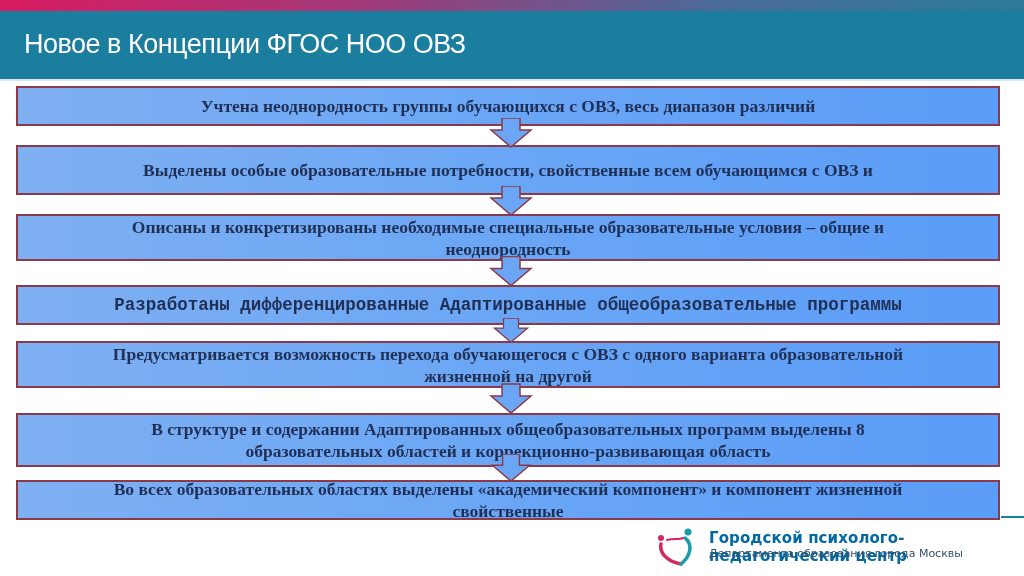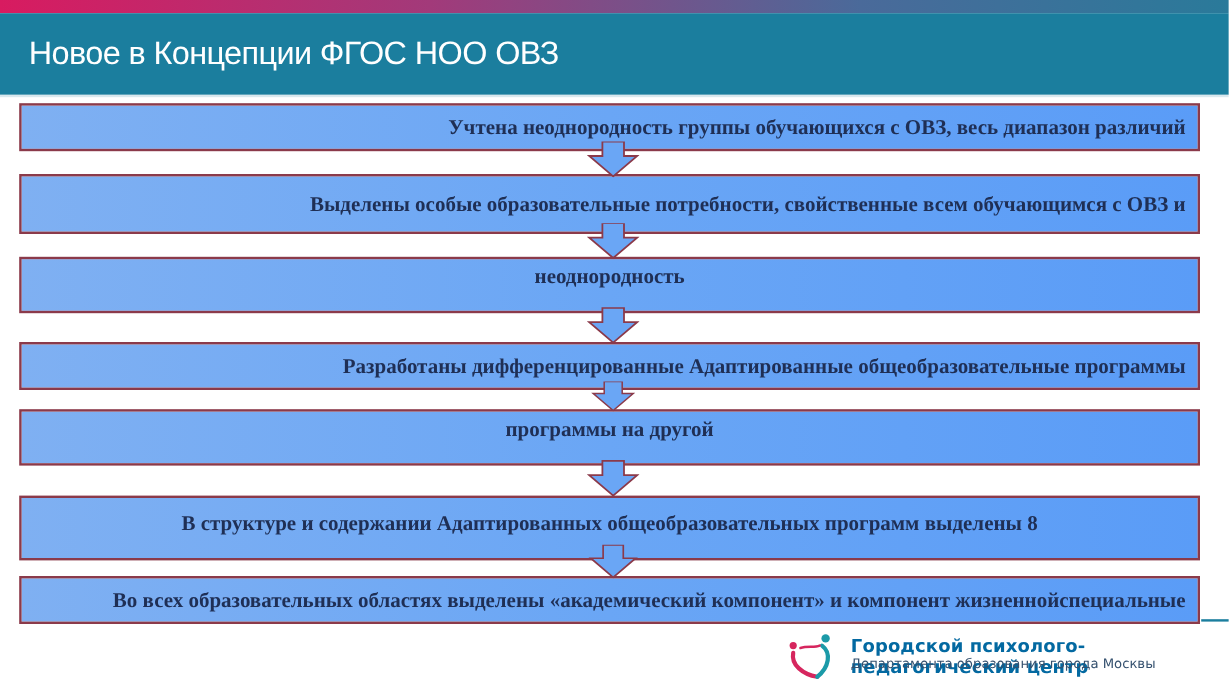--- a/index.html
+++ b/index.html
@@ -5,21 +5,21 @@
   html, body { margin:0; padding:0; }
   body { width:1024px; height:576px; position:relative; overflow:hidden; background:#ffffff; font-family:"Liberation Serif", serif; }
   .topstrip { position:absolute; left:0; top:0; width:1024px; height:11px;
     background:linear-gradient(90deg, #d81b60 0%, #a23a7a 35%, #4a6a9a 70%, #2a7a9a 100%); }
   .header { position:absolute; left:0; top:11px; width:1024px; height:68px; background:#1b7e9e; }
   .title { position:absolute; left:24px; top:18px; color:#ffffff; font-family:"Liberation Sans", sans-serif;
     font-size:27px; letter-spacing:-0.5px; }
   .header-line { position:absolute; left:0; top:79px; width:1024px; height:2px; background:#d9e8ee; }
   .box { position:absolute; left:16px; width:984px; box-sizing:border-box;
     background:linear-gradient(90deg, #7fb0f2 0%, #6aa6f5 50%, #5a9cf7 100%);
-    border:2px solid #8b3a4a; display:flex; align-items:center; justify-content:flex-end; text-align:center;
+    border:2px solid #8b3a4a; display:flex; align-items:center; justify-content:center; text-align:center;
     color:#1f2f55; font-weight:bold; font-size:17.5px; line-height:22px; padding:18px 10px; z-index:2; }
   .box span { display:block; }
   .arrow { position:absolute; left:489px; width:44px; z-index:3; }
   .logo { position:absolute; left:655px; top:528px; width:50px; height:38px; }
   .logo-text1 { position:absolute; left:709px; top:529px; color:#0369a1; font-family:"DejaVu Sans", sans-serif;
     font-weight:bold; font-size:15px; letter-spacing:0.1px; }
   .logo-text2 { position:absolute; left:709px; top:547px; color:#34506e; font-family:"DejaVu Sans", sans-serif;
     font-size:11px; }
   .teal-line { position:absolute; left:1001px; top:516px; width:23px; height:2px; background:#1b7e9e; }
 </style>
@@ -34,38 +34,41 @@
 
 <div class="box" style="top:86px;height:37px;">
   <span>Учтена неоднородность группы обучающихся с ОВЗ, весь диапазон различий</span>
 </div>
 
 <div class="box" style="top:145px;height:50px;flex-direction:row;">
   <span>Выделены особые образовательные потребности, свойственные всем обучающимся с ОВЗ и</span>
 </div>
 
 <div class="box" style="top:214px;height:47px;flex-direction:column;">
+  <span>Описаны и конкретизированы необходимые специальные образовательные условия – общие и</span>
   <span>неоднородность</span>
 </div>
 
-<div class="box" style="top:285px;height:38px;">
+<div class="box" style="top:285px;height:38px;font-family:Liberation Mono, monospace;">
   <span>Разработаны дифференцированные Адаптированные общеобразовательные программы</span>
 </div>
 
 <div class="box" style="top:341px;height:47px;flex-direction:column;">
-  <span>программы на другой</span>
+  <span>Предусматривается возможность перехода обучающегося с ОВЗ с одного варианта образовательной</span>
+  <span>жизненной на другой</span>
 </div>
 
 <div class="box" style="top:413px;height:54px;flex-direction:column;">
   <span>В структуре и содержании Адаптированных общеобразовательных программ выделены 8</span>
+  <span>образовательных областей и коррекционно-развивающая область</span>
 </div>
 
-<div class="box" style="top:480px;height:36px;flex-direction:row;">
+<div class="box" style="top:480px;height:36px;flex-direction:column;">
   <span>Во всех образовательных областях выделены «академический компонент» и компонент жизненной</span>
-  <span>специальные</span>
+  <span>свойственные</span>
 </div>
 
 <svg class="arrow" style="top:118px;height:30px;" viewBox="0 0 44 30">
   <polygon points="13,0 31,0 31,12 42,12 22,29 2,12 13,12" fill="#6aa6f5" stroke="#8b3a4a" stroke-width="1.5"></polygon>
 </svg>
 <svg class="arrow" style="top:186px;height:30px;" viewBox="0 0 44 30">
   <polygon points="13,0 31,0 31,12 42,12 22,29 2,12 13,12" fill="#6aa6f5" stroke="#8b3a4a" stroke-width="1.5"></polygon>
 </svg>
 <svg class="arrow" style="top:256px;height:31px;" viewBox="0 0 44 30">
   <polygon points="13,0 31,0 31,12 42,12 22,29 2,12 13,12" fill="#6aa6f5" stroke="#8b3a4a" stroke-width="1.5"></polygon>

